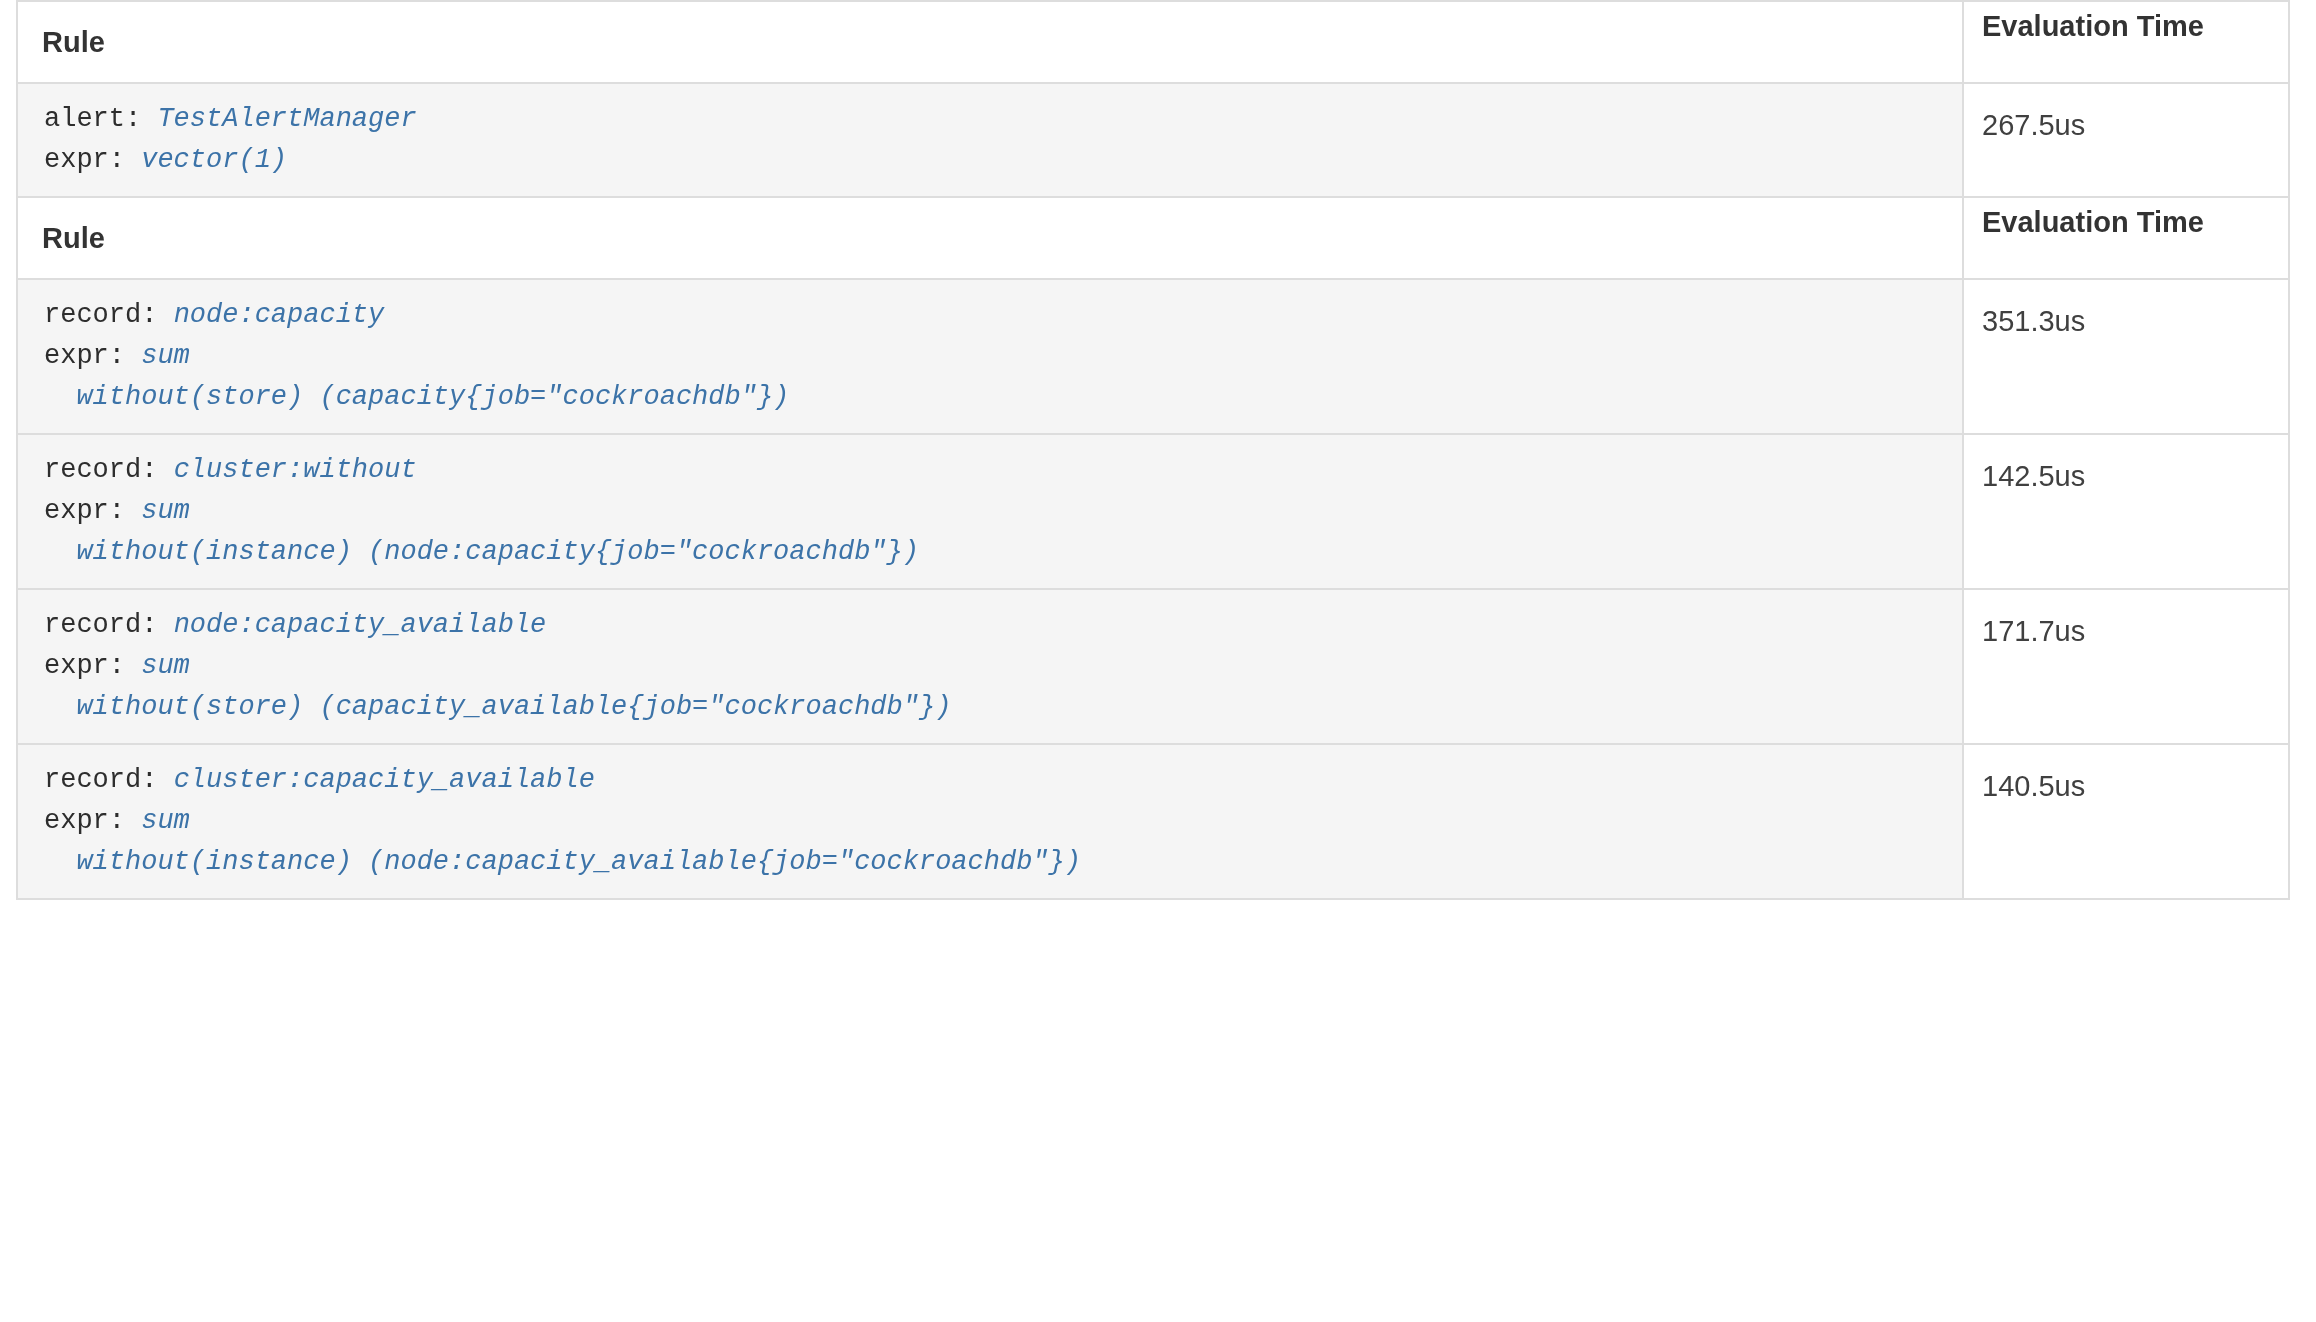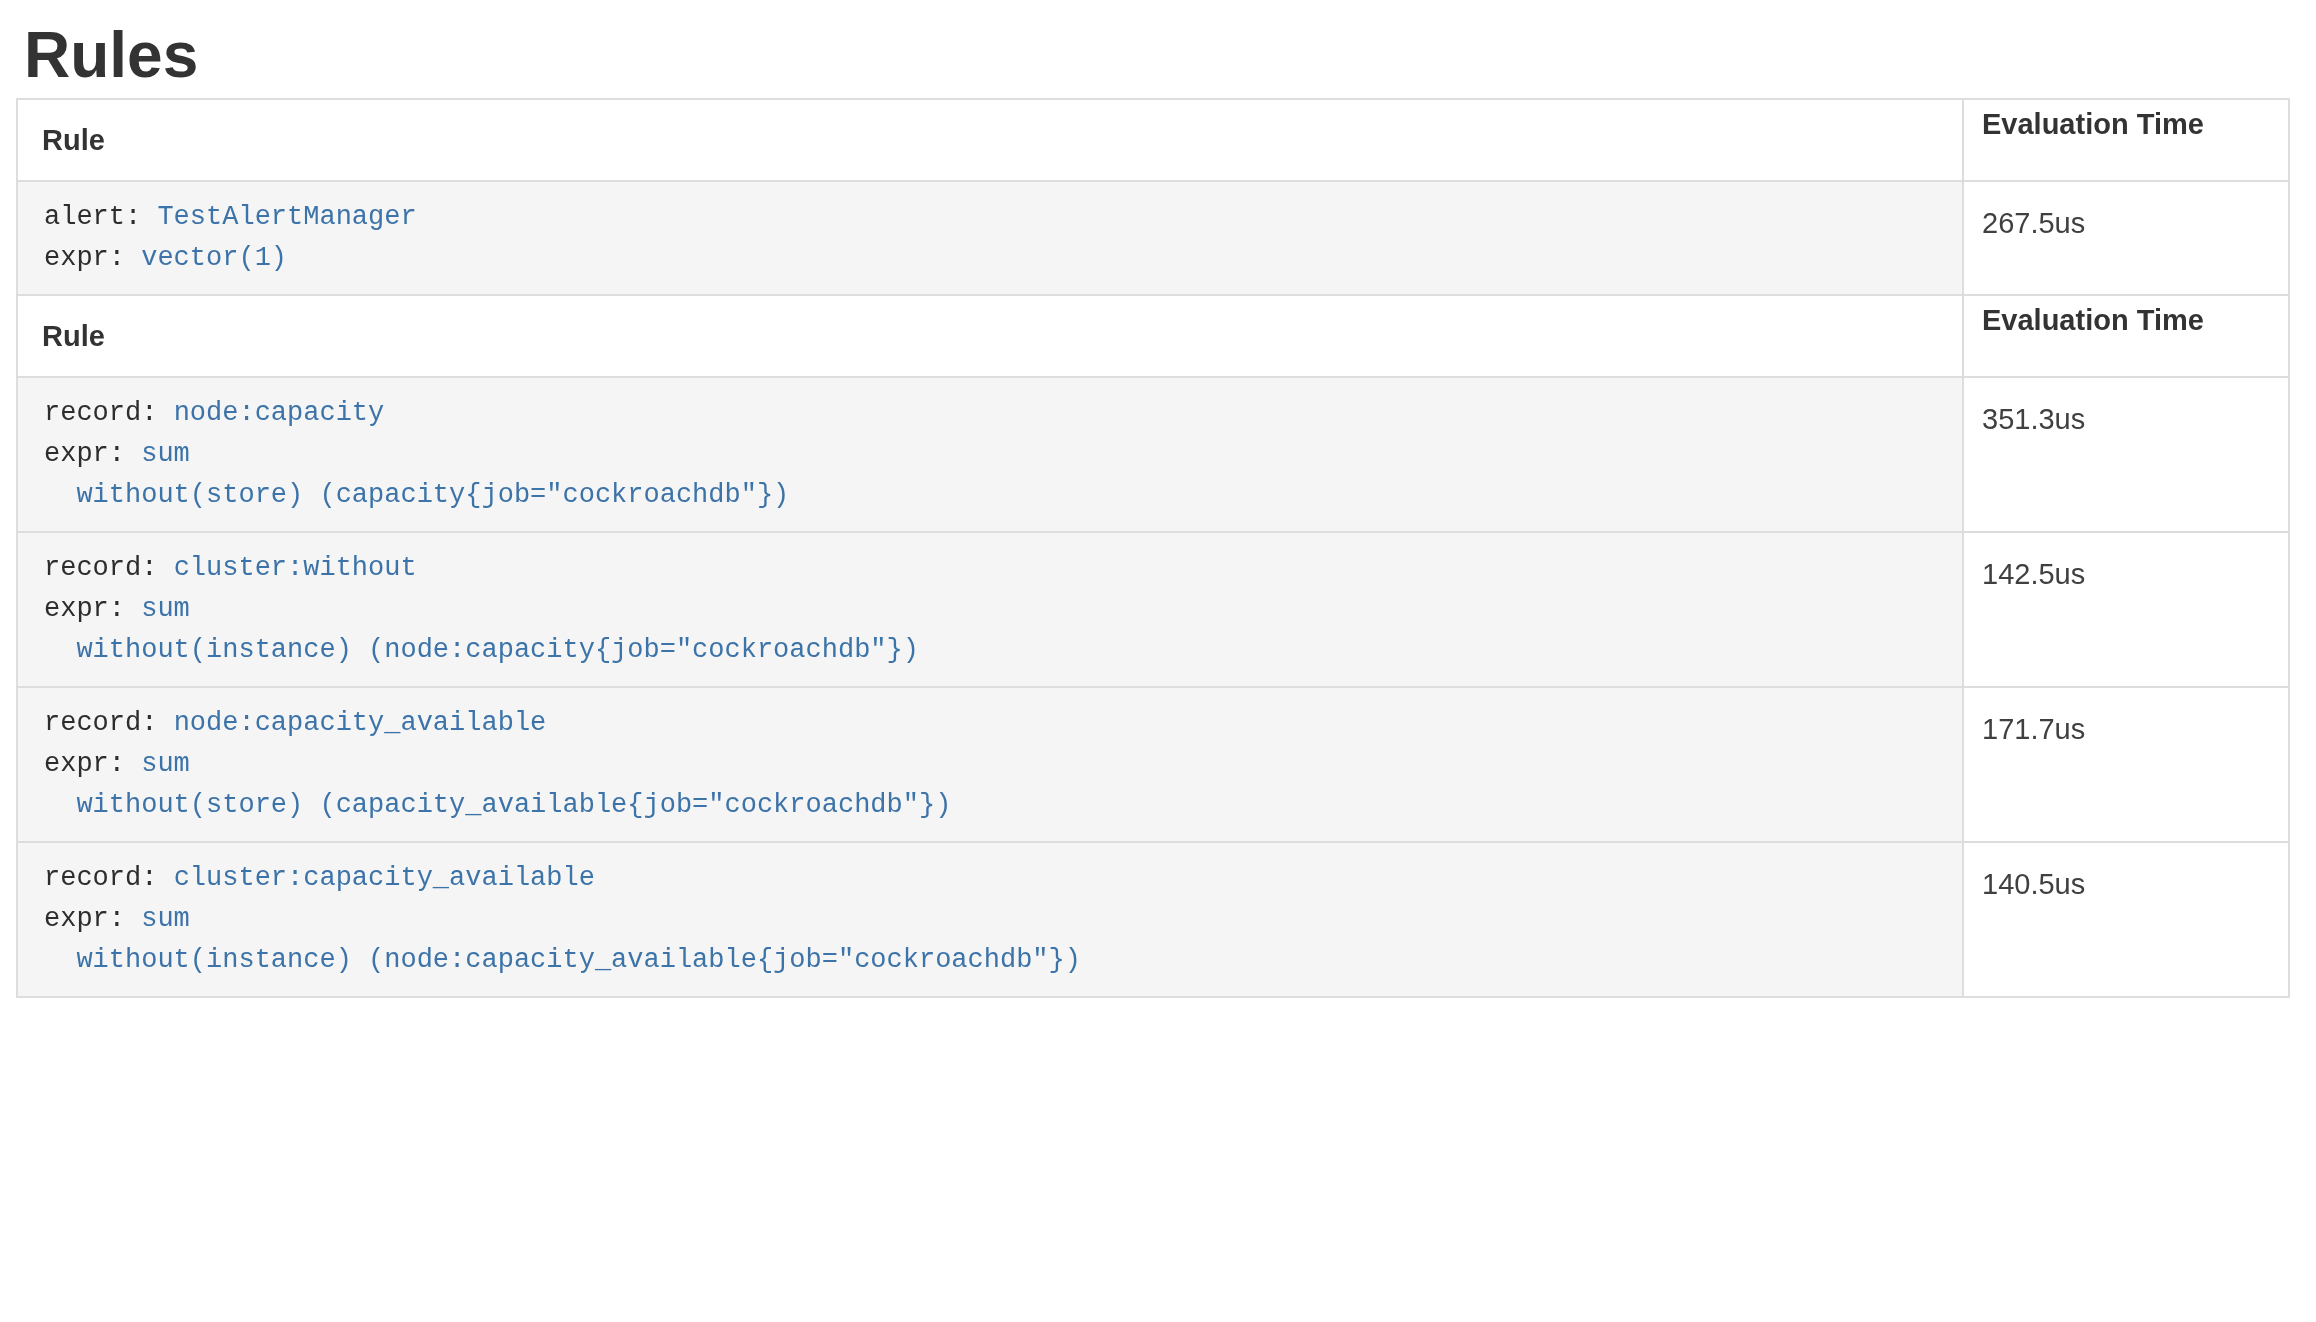--- a/index.html
+++ b/index.html
@@ -82,35 +82,35 @@
     font-size: 27px;
     line-height: 41px;
     color: #2d2d2d;
     white-space: pre;
     overflow: hidden;
   }
   td.rule-cell pre a {
     color: #3c73a8;
     text-decoration: none;
     cursor: pointer;
+    font-style: italic;
   }
   td.time-cell {
     font-size: 29px;
     line-height: 34px;
     font-weight: 400;
     color: #404040;
     padding: 24px 18px;
     background: #ffffff;
   }
 </style>
 </head>
 <body>
 
 <div class="wrap">
-  <h1 class="page-title">Rules</h1>
   <table class="rules-table">
     <colgroup>
       <col class="col-rule">
       <col class="col-time">
     </colgroup>
     <tbody id="rules-body">
         <tr>
           <td class="head-cell">Rule</td>
           <td class="head-cell time-side">Evaluation Time</td>
         </tr>

